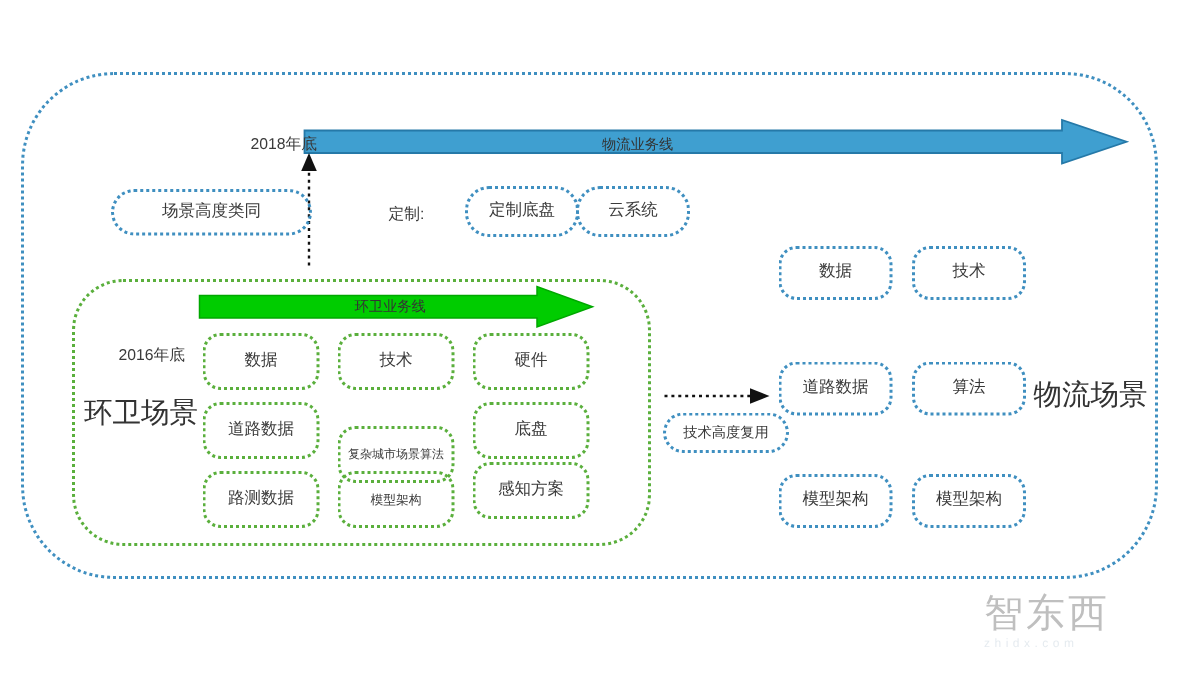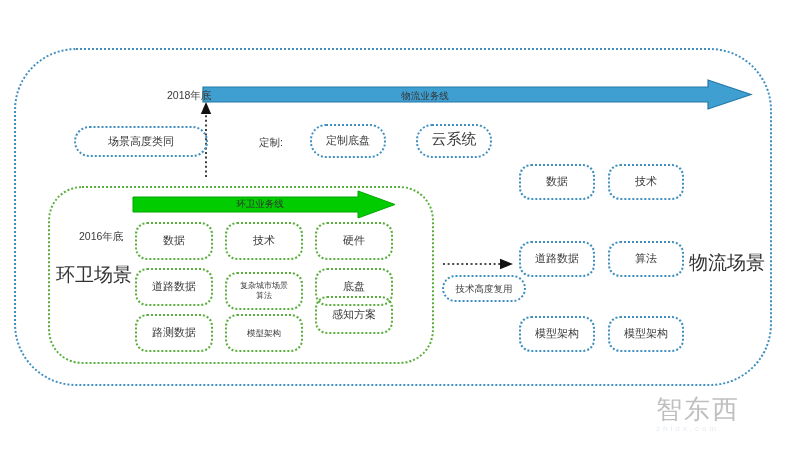--- a/index.html
+++ b/index.html
@@ -101,21 +101,21 @@
   <div class="pill blue round" style="left:74px;top:126px;width:134px;height:31px;font-size:11px;">
     <span>场景高度类同</span>
   </div>
 
   <div class="label small" style="left:259px;top:136px;">定制:</div>
 
   <div class="pill blue round" style="left:310px;top:124px;width:76px;height:34px;font-size:11px;">
     <span>定制底盘</span>
   </div>
 
-  <div class="pill blue round" style="left:416px;top:124px;width:76px;height:34px;font-size:15px;font-family:Liberation Mono, monospace;">
+  <div class="pill blue round" style="left:384px;top:124px;width:76px;height:34px;font-size:11px;">
     <span>云系统</span>
   </div>
 
   <div class="green-container"></div>
 
   <svg class="arrow-svg" style="left:133px;top:191px;" width="263" height="28" viewBox="0 0 263 28">
     <polygon points="0,6 225,6 225,0 262,13.5 225,27 225,21 0,21" fill="#00cc00" stroke="#00a800" stroke-width="1"></polygon>
   </svg>
   <div class="arrow-text" style="left:205px;top:198px;width:110px;">环卫业务线</div>
   <div class="label year" style="left:79px;top:198px;margin-top:32px;">2016年底</div>
@@ -128,35 +128,35 @@
   <div class="pill green" style="left:225px;top:222px;width:78px;height:38px;font-size:11px;">
     <span>技术</span>
   </div>
   <div class="pill green" style="left:315px;top:222px;width:78px;height:38px;font-size:11px;">
     <span>硬件</span>
   </div>
 
   <div class="pill green" style="left:135px;top:268px;width:78px;height:38px;font-size:11px;">
     <span>道路数据</span>
   </div>
-  <div class="pill green" style="left:225px;top:272px;width:78px;height:38px;font-size:8px;flex-direction:column;">
+  <div class="pill green" style="left:225px;top:284px;width:78px;height:38px;font-size:8px;flex-direction:row;">
     <span>复杂城市场景</span>
     <span>算法</span>
   </div>
   <div class="pill green" style="left:135px;top:314px;width:78px;height:38px;font-size:11px;">
     <span>路测数据</span>
   </div>
 
   <div class="pill green" style="left:315px;top:268px;width:78px;height:38px;font-size:11px;">
     <span>底盘</span>
   </div>
   <div class="pill green" style="left:225px;top:314px;width:78px;height:38px;font-size:8.5px;">
     <span>模型架构</span>
   </div>
-  <div class="pill green" style="left:315px;top:296px;width:78px;height:38px;font-size:11px;text-align:center;">
+  <div class="pill green" style="left:315px;top:308px;width:78px;height:38px;font-size:11px;text-align:center;">
     <span>感知方案</span>
   </div>
 
   <svg class="arrow-svg" style="left:443px;top:257px;" width="72" height="14" viewBox="0 0 72 14">
     <line x1="0" y1="7" x2="58" y2="7" stroke="#111" stroke-width="1.6" stroke-dasharray="2,2.6"></line>
     <polygon points="70,7 57,12.2 57,1.8" fill="#111"></polygon>
   </svg>
   <div class="pill blue round" style="left:442px;top:275px;width:84px;height:27px;font-size:9.5px;">
     <span>技术高度复用</span>
   </div>

